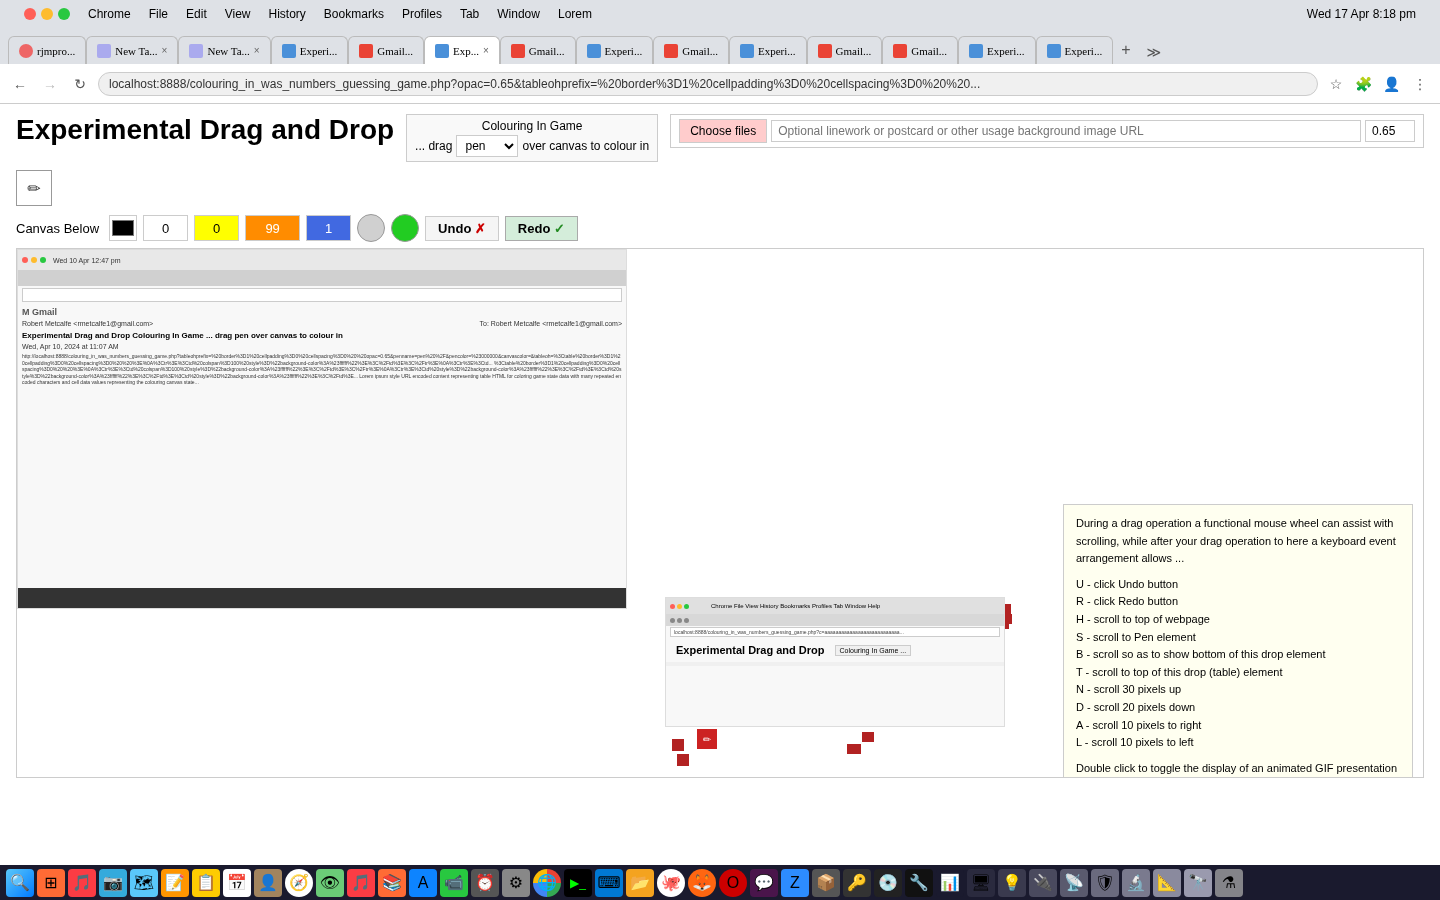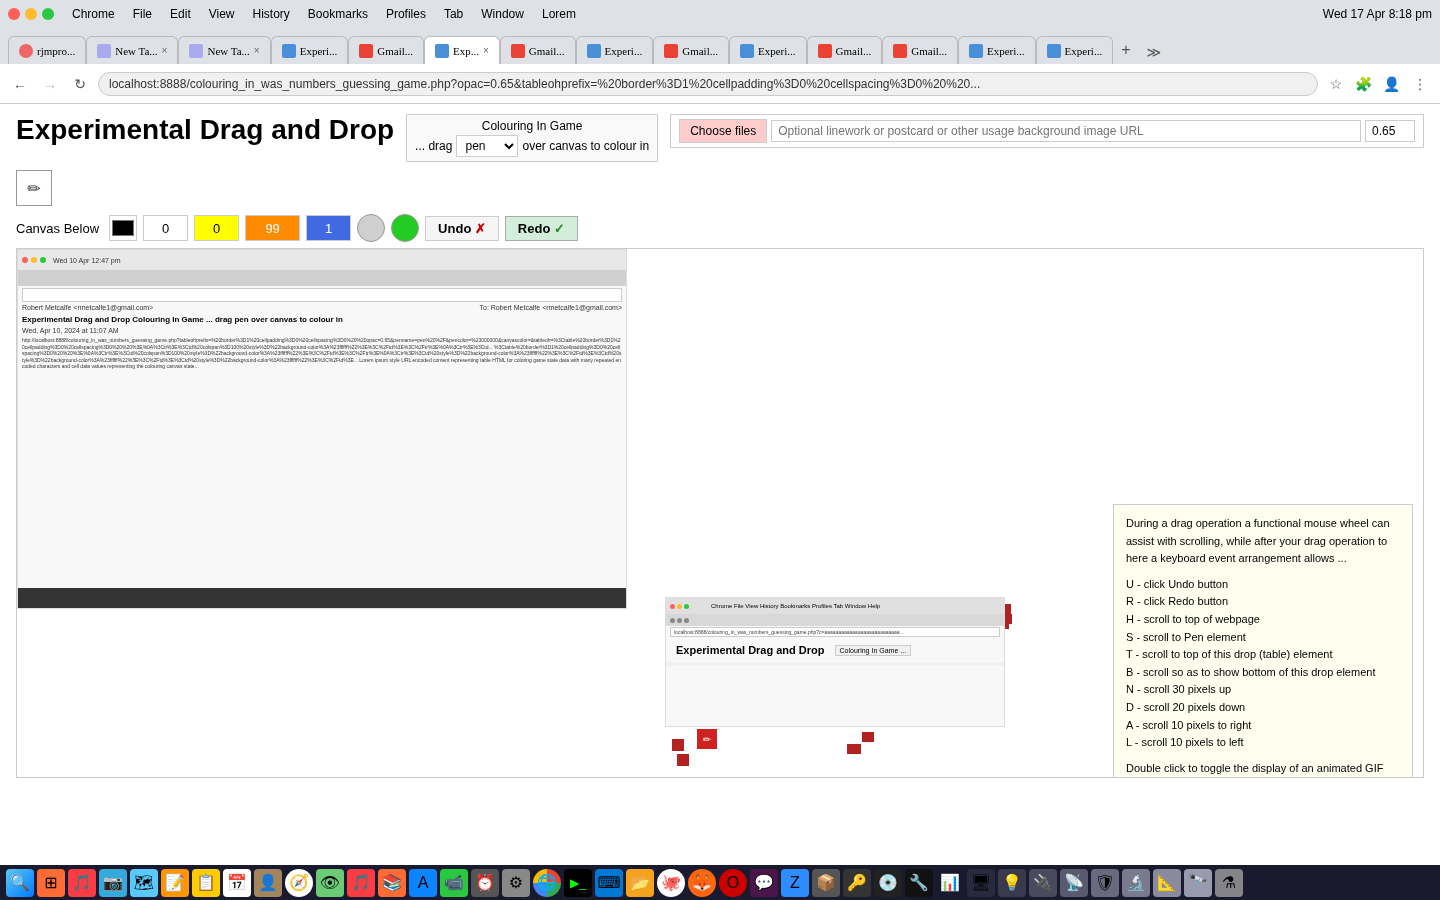--- a/index.html
+++ b/index.html
@@ -3,21 +3,21 @@
   <meta charset="utf-8">
   <style>
     * { margin: 0; padding: 0; box-sizing: border-box; }
     body { width: 1440px; height: 900px; overflow: hidden; font-family: Arial, sans-serif; font-size: 13px; background: #f0f0f0; }
 
     
     .browser-chrome { background: #dee1e6; width: 100%; }
 
     .title-bar {
       display: flex; align-items: center; justify-content: space-between;
-      padding: 4px 8px; background: #dee1e6; height: 28px;
+      padding: 4px 24px; background: #dee1e6; height: 28px;
     }
     .title-bar-left { display: flex; align-items: center; gap: 6px; font-size: 12px; }
     .title-bar-right { font-size: 12px; }
 
     .traffic-lights { display: flex; gap: 5px; margin-right: 6px; }
     .traffic-light { width: 12px; height: 12px; border-radius: 50%; }
     .tl-red { background: #ff5f57; }
     .tl-yellow { background: #febc2e; }
     .tl-green { background: #28c840; }
     .menu-item { padding: 2px 6px; cursor: pointer; }
@@ -157,21 +157,21 @@
     .email-body { font-size: 5px; color: #333; padding: 0 4px; line-height: 1.3; overflow: hidden; height: 230px; word-break: break-all; }
     .screenshot-taskbar { position: absolute; bottom: 0; width: 100%; height: 20px; background: #333; }
 
     
     .pixel-art { position: absolute; top: 0; left: 0; width: 100%; height: 100%; pointer-events: none; }
 
     
     .tooltip-box {
       position: absolute; right: 10px; top: 255px;
       background: #fffff0; border: 1px solid #ccc; padding: 10px 12px;
-      width: 300px; font-size: 11px; line-height: 1.6; z-index: 10;
+      width: 350px; font-size: 11px; line-height: 1.6; z-index: 10;
     }
 
     
     .screenshot-right {
       position: absolute; left: 645px; top: 348px; width: 340px; height: 130px;
       background: #f8f8f8; border: 1px solid #ddd; overflow: hidden; font-size: 5px;
     }
     .ss2-header { background: #e0e0e0; height: 16px; display: flex; align-items: center; padding: 0 4px; font-size: 7px; gap: 2px; }
     .ss2-address { background: #fff; height: 10px; margin: 1px 4px; border: 1px solid #ccc; font-size: 6px; padding: 1px 3px; }
     .ss2-title { font-size: 14px; font-weight: bold; padding: 4px 6px; color: #000; }
@@ -362,20 +362,21 @@
 
     <div class="screenshot-left">
       <div class="screenshot-header">
         <div class="ss-dot" style="background:#ff5f57;"></div>
         <div class="ss-dot" style="background:#febc2e;"></div>
         <div class="ss-dot" style="background:#28c840;"></div>
         <span style="margin-left:4px; font-size:7px;">Wed 10 Apr  12:47 pm</span>
       </div>
       <div class="screenshot-toolbar"></div>
       <div class="screenshot-address"></div>
+      <div class="gmail-header">M Gmail</div>
       <div style="display:flex; justify-content:space-between; padding:0 4px 2px; font-size:7px;">
         <span>Robert Metcalfe &lt;rmetcalfe1@gmail.com&gt;</span>
         <span>To: Robert Metcalfe &lt;rmetcalfe1@gmail.com&gt;</span>
       </div>
       <div class="email-subject">Experimental Drag and Drop Colouring In Game ... drag pen over canvas to colour in</div>
       <div class="email-body">
         <div style="font-size:7px;margin-bottom:2px;">Wed, Apr 10, 2024 at 11:07 AM</div>
         http://localhost:8888/colouring_in_was_numbers_guessing_game.php?tableohprefix=%20border%3D1%20cellpadding%3D0%20cellspacing%3D0%20%20opac=0.65&amp;penname=pen%20%2F&amp;pencolor=%23000000&amp;canvascolor=&amp;tableoh=%3Ctable%20border%3D1%20cellpadding%3D0%20cellspacing%3D0%20%20%3E%0A%3Ctr%3E%3Ctd%20colspan%3D100%20style%3D%22background-color%3A%23ffffff%22%3E%3C%2Ftd%3E%3C%2Ftr%3E%0A%3Ctr%3E%3Ctd...
         %3Ctable%20border%3D1%20cellpadding%3D0%20cellspacing%3D0%20%20%3E%0A%3Ctr%3E%3Ctd%20colspan%3D100%20style%3D%22background-color%3A%23ffffff%22%3E%3C%2Ftd%3E%3C%2Ftr%3E%0A%3Ctr%3E%3Ctd%20style%3D%22background-color%3A%23ffffff%22%3E%3C%2Ftd%3E%3Ctd%20style%3D%22background-color%3A%23ffffff%22%3E%3C%2Ftd%3E%3Ctd%20style%3D%22background-color%3A%23ffffff%22%3E%3C%2Ftd%3E...
         Lorem ipsum style URL encoded content representing table HTML for coloring game state data with many repeated encoded characters and cell data values representing the colouring canvas state...
@@ -427,22 +428,22 @@
       <rect x="985" y="365" width="10" height="10" fill="#b22222"></rect>
     </svg>
 
     <div class="tooltip-box">
       <p style="margin-bottom:8px;">During a drag operation a functional mouse wheel can assist with scrolling, while after your drag operation to here a keyboard event arrangement allows ...</p>
       <div>
         <div>U - click Undo button</div>
         <div>R - click Redo button</div>
         <div>H - scroll to top of webpage</div>
         <div>S - scroll to Pen element</div>
+        <div>B - scroll so as to show bottom of this drop element</div>
         <div>T - scroll to top of this drop (table) element</div>
-        <div>B - scroll so as to show bottom of this drop element</div>
         <div>N - scroll 30 pixels up</div>
         <div>D - scroll 20 pixels down</div>
         <div>A - scroll 10 pixels to right</div>
         <div>L - scroll 10 pixels to left</div>
       </div>
       <p style="margin-top:8px;">Double click to toggle the display of an animated GIF presentation of your background images.Double click to toggle the display of an animated GIF presentation of your background images.</p>
     </div>
 
     <div class="screenshot-right" style="position:absolute; left:648px; top:348px;">
       <div class="ss2-header">

